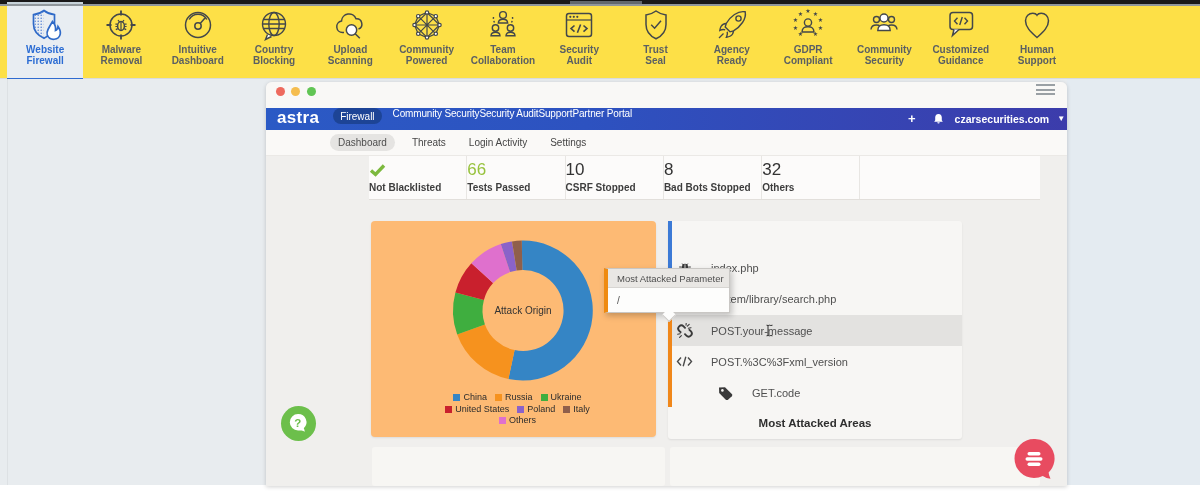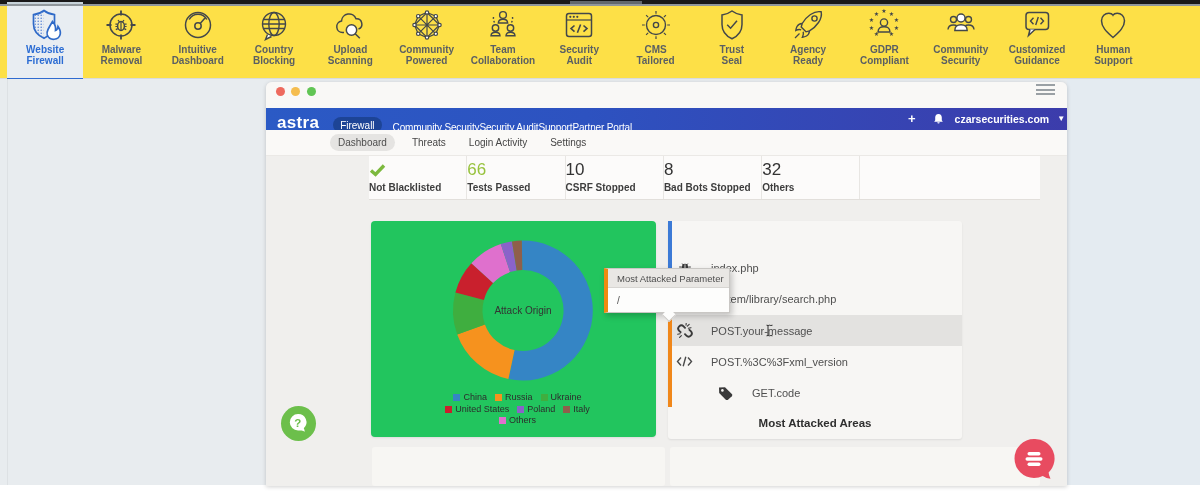--- a/index.html
+++ b/index.html
@@ -28,42 +28,42 @@
 
 
 #win { left:266px; top:82px; width:801px; height:404px; background:#f0efed;
   border-radius:6px 6px 0 0; box-shadow:0 1px 4px rgba(0,0,0,.18); overflow:hidden; }
 #wintop { left:0; top:0; width:801px; height:26px; background:#f9f8f6; }
 .dot { width:9px; height:9px; border-radius:50%; top:5px; }
 #burger div { width:19px; height:2px; background:#9aa0a4; margin-bottom:2.5px; }
 
 #navbar { left:0; top:26px; width:801px; height:25px;
   background:linear-gradient(90deg,#2b5ac5 0%, #2d52c0 40%, #3c3cab 100%);
-  display:flex; align-items:flex-end; color:#fff; }
+  display:flex; align-items:flex-start; color:#fff; }
 #astra { font-size:17px; font-weight:700; letter-spacing:.3px; margin-left:11px; }
 #fwpill { background:#1d4496; border-radius:8px; padding:2.5px 7px; font-size:10px; margin-left:14px; }
 .navitem { font-size:10px; letter-spacing:-0.15px; } #fwpill + .navitem { margin-left:11px; }
 #navright { position:absolute; left:642px; top:0; width:160px; height:21.5px; display:flex; align-items:center; }
 
 #subnav { left:0; top:47.5px; width:801px; height:26.5px; background:#faf9f7;
   display:flex; align-items:center; border-bottom:1px solid #ebe9e6; }
 #dashpill { background:#e5e4e2; border-radius:9px; padding:3px 8px; font-size:10px;
   color:#4e4e4e; margin-left:64px; }
 .subitem { font-size:10px; color:#454545; margin-left:17px; } .subitem ~ .subitem { margin-left:23px; }
 
 
 #stats { left:103px; top:74px; width:671px; height:44px; background:#fcfbfa;
   border-bottom:1px solid #e2dfdb; display:flex; }
 .stat { width:98.3px; text-align:left; border-right:1px solid #e8e6e3; padding-top:4px; }
 .stat .num { font-size:17px; color:#333; height:21px; }
 .stat .num.green { color:#97c23c; }
 .stat .lbl { font-size:10px; color:#3d3d3d; font-weight:bold; margin-top:1px; }
 
 
-#card1 { left:105px; top:139px; width:285px; height:216px; background:#22c55e;
+#card1 { left:105px; top:139px; width:285px; height:216px; background:#fdba74;
   border-radius:4px; box-shadow:0 1px 2px rgba(0,0,0,.08); }
 #card2 { left:402px; top:139px; width:294px; height:218px; background:#f7f6f4;
   border-radius:3px; box-shadow:0 1px 2px rgba(0,0,0,.08); }
 .brow { position:absolute; left:0; width:294px; height:31.3px; display:flex; align-items:center; }
 .brow .ricon { width:17px; margin-left:8px; display:flex; justify-content:center; }
 .brow .rtxt { font-size:11px; color:#4f4f4f; margin-left:18px; }
 #bluebrd { left:0; top:0; width:3.5px; height:49px; background:#3c7ad6; }
 #orangebrd { left:0; top:92px; width:3.5px; height:94px; background:#f0871a; }
 
 #legend { position:absolute; left:0; top:171px; width:285px; text-align:center;
@@ -190,32 +190,20 @@
         <path d="M7.5 15 H32.5" stroke-width="1.2"></path>
         <g fill="#43474a" stroke="none">
               <circle cx="11.3" cy="11.8" r="1.1"></circle>
               <circle cx="14.8" cy="11.8" r="1.1"></circle>
               <circle cx="18.3" cy="11.8" r="1.1"></circle>
             </g>
         <path d="M15.5 20.5 L12 23.6 L15.5 26.7 M24.5 20.5 L28 23.6 L24.5 26.7 M21.6 19.5 L18.4 27.7" stroke-width="1.6"></path>
       </svg>
     </div>
         <div class="tlabel">Security<br>Audit</div>
-      </div>
-    <div class="tab">
-        <div class="ticon">
-      <svg width="40" height="40" viewBox="0 0 40 40" fill="none" stroke="#43474a" stroke-width="1.4">
-        <circle cx="20" cy="20" r="9.5"></circle>
-        <circle cx="20" cy="20" r="2.6"></circle>
-        <g stroke-width="1.2">
-              <path d="M20 8.8 V6 M27.9 12.1 L29.9 10.1 M31.2 20 H34 M27.9 27.9 L29.9 29.9 M20 31.2 V34 M12.1 27.9 L10.1 29.9 M8.8 20 H6 M12.1 12.1 L10.1 10.1"></path>
-            </g>
-      </svg>
-    </div>
-        <div class="tlabel">CMS<br>Tailored</div>
       </div>
     <div class="tab">
         <div class="ticon">
       <svg width="40" height="40" viewBox="0 0 40 40" fill="none" stroke="#43474a" stroke-width="1.5">
         <path d="M20 6 C16.5 8.6 13 9.6 10 10 V19.5 C10 26.8 14.4 31.2 20 33.8 C25.6 31.2 30 26.8 30 19.5 V10 C27 9.6 23.5 8.6 20 6 Z"></path>
         <path d="M15.2 19.8 L18.6 23.2 L25 15.8"></path>
       </svg>
     </div>
         <div class="tlabel">Trust<br>Seal</div>
       </div>

